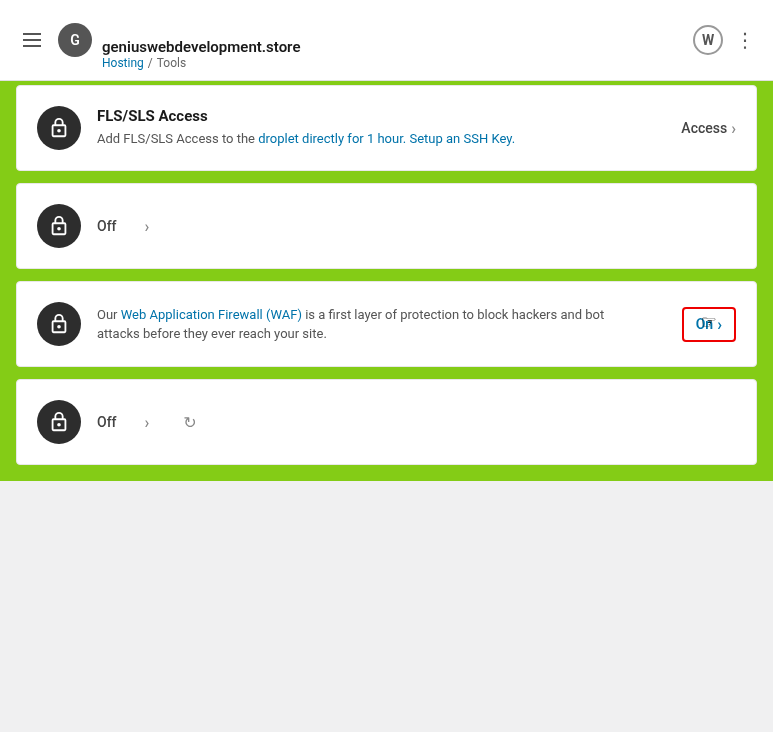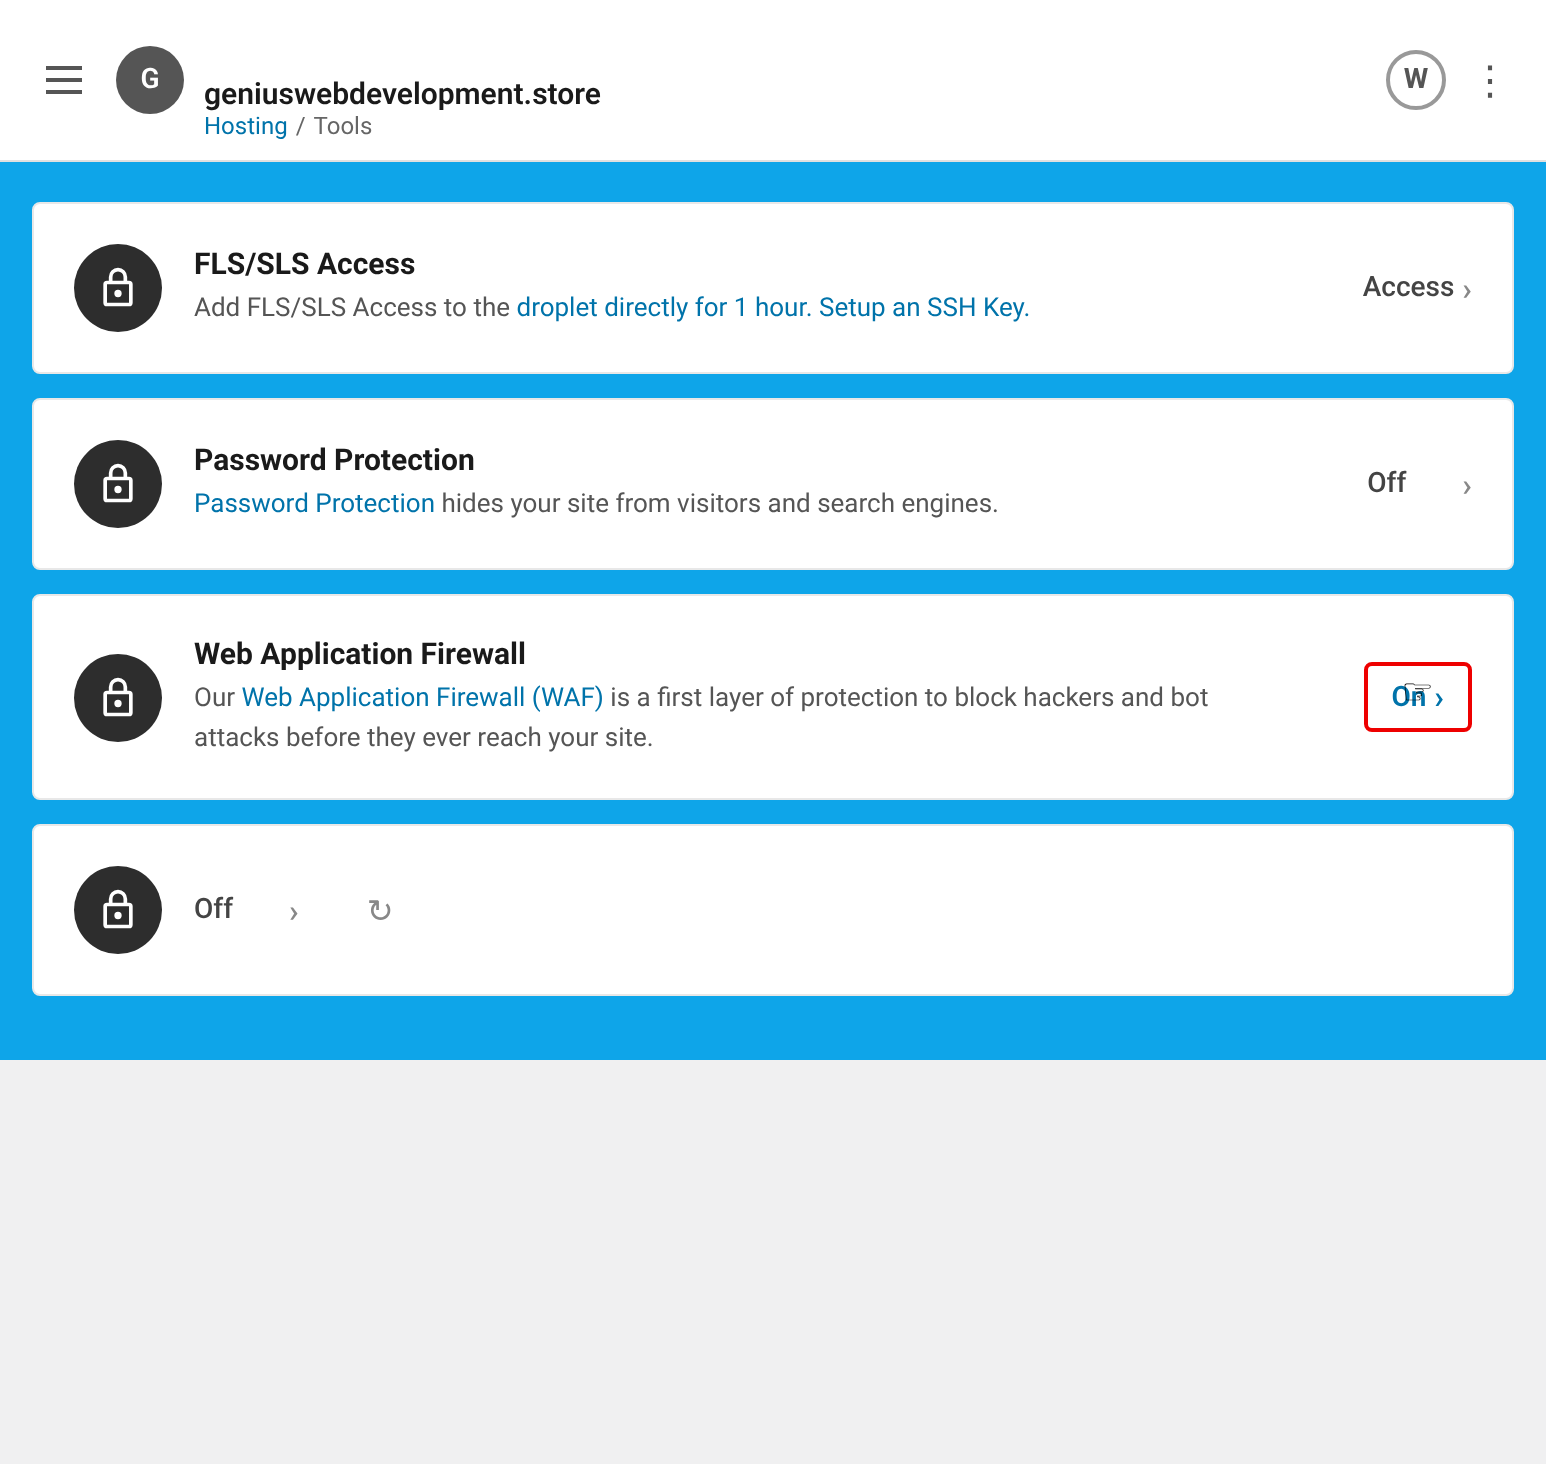--- a/index.html
+++ b/index.html
@@ -54,22 +54,22 @@
       border: 2px solid #999;
       display: flex; align-items: center; justify-content: center;
       font-size: 14px; font-weight: 700; color: #555;
     }
     .dots-icon {
       font-size: 20px; color: #555; cursor: pointer; letter-spacing: 2px;
     }
 
     
     .content {
-      background: #0ea5e9;
-      padding: 20px 16px;
+      background: #84cc16;
+      padding: 4px 16px;
     }
 
     
     .tool-card {
       background: #fff;
       border-radius: 4px;
       margin-bottom: 2px;
       padding: 20px 20px;
       display: flex;
       align-items: center;
@@ -180,40 +180,33 @@
       <span class="chevron">›</span>
     </div>
   </div>
 
   <div class="tool-card">
     <div class="tool-icon">
       <svg viewBox="0 0 24 24">
         <path d="M18 8h-1V6A5 5 0 0 0 7 6v2H6a2 2 0 0 0-2 2v10a2 2 0 0 0 2 2h12a2 2 0 0 0 2-2V10a2 2 0 0 0-2-2zM9 6a3 3 0 0 1 6 0v2H9V6zm9 14H6V10h12v10zm-6-3a2 2 0 1 0 0-4 2 2 0 0 0 0 4z"></path>
       </svg>
     </div>
-    <div class="tool-body">
-      <div class="tool-title">Password Protection</div>
-      <div class="tool-desc">
-        <a>Password Protection</a> hides your site from visitors and search engines.
-      </div>
-    </div>
     <div class="tool-action action-off">
       <span>Off</span>
       <span class="chevron">›</span>
     </div>
   </div>
 
   <div class="tool-card">
     <div class="tool-icon">
       <svg viewBox="0 0 24 24">
         <path d="M18 8h-1V6A5 5 0 0 0 7 6v2H6a2 2 0 0 0-2 2v10a2 2 0 0 0 2 2h12a2 2 0 0 0 2-2V10a2 2 0 0 0-2-2zM9 6a3 3 0 0 1 6 0v2H9V6zm9 14H6V10h12v10zm-6-3a2 2 0 1 0 0-4 2 2 0 0 0 0 4z"></path>
       </svg>
     </div>
     <div class="tool-body">
-      <div class="tool-title">Web Application Firewall</div>
       <div class="tool-desc">
         Our <a>Web Application Firewall (WAF)</a> is a first layer of protection to block hackers and bot attacks before they ever reach your site.
       </div>
     </div>
     <div class="waf-action-wrapper">
       <div class="tool-action active">
         <span>On</span>
         <span class="chevron">›</span>
       </div>
       <span class="cursor-hand">☞</span>

